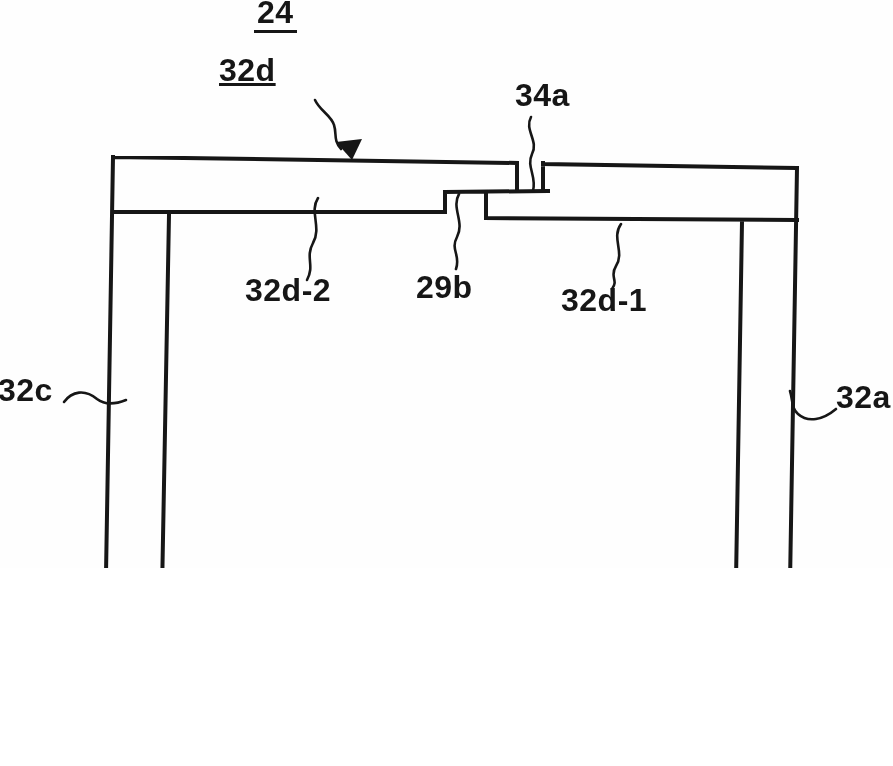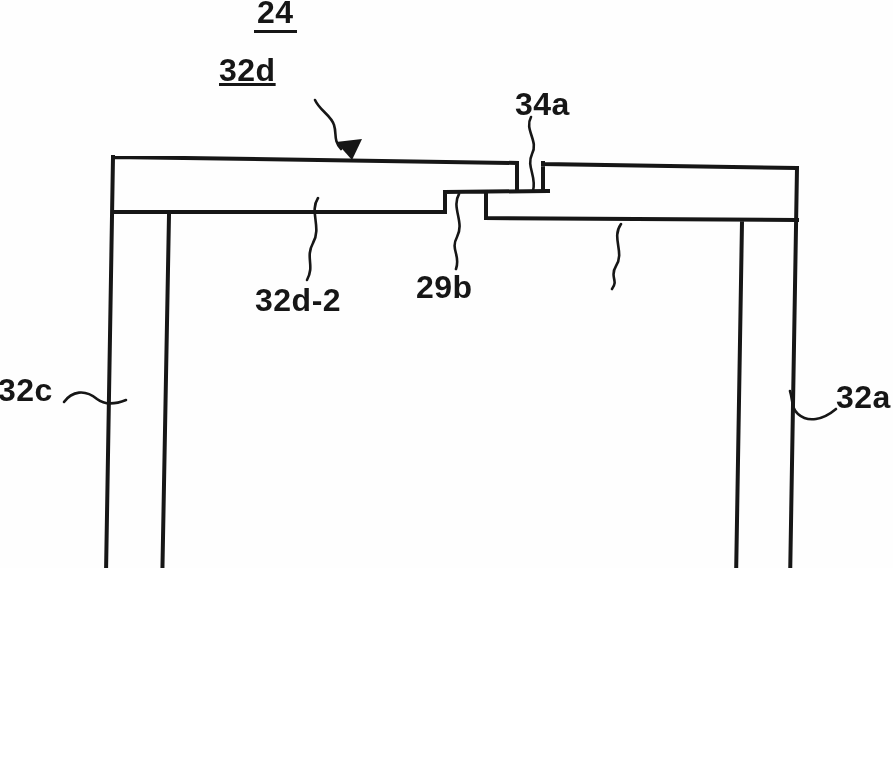--- a/index.html
+++ b/index.html
@@ -28,22 +28,22 @@
     color: var(--ink, #161616);
     user-select: none;
   }
   .lbl.title {
     border-bottom: 3px solid currentColor;
     padding: 0 3px 2px 3px;
   }
   
   .pos-title  { left: 254px; top: -4px;  }
   .pos-32d    { left: 219px; top: 54px; text-decoration: underline;  }
-  .pos-34a    { left: 515px; top: 88px;  }
-  .pos-32d2   { left: 245px; top: 284px; margin-left: 10px; }
+  .pos-34a    { left: 515px; top: 79px;  }
+  .pos-32d2   { left: 245px; top: 274px; }
   .pos-34b    { left: 416px; top: 271px; }
   .pos-32d1   { left: 561px; top: 284px; }
   .pos-32c    { left: -2px;  top: 374px; }
   .pos-32a    { left: 836px; top: 381px; text-align: center; }
 </style>
 </head>
 <body>
 
 <div class="stage">
 
@@ -77,17 +77,18 @@
   <div class="lbl title pos-title">24</div>
 
   <div class="lbl pos-32d">32d</div>
 
   <div class="lbl pos-34a">34a</div>
 
   <div class="lbl pos-32d2">32d-2</div>
 
   <div class="lbl pos-34b">29b</div>
 
+  <div class="lbl pos-32d1">32d-1</div>
 
   <div class="lbl pos-32c">32c</div>
 
   <div class="lbl pos-32a">32a</div>
 </div>
 
 </body></html>

